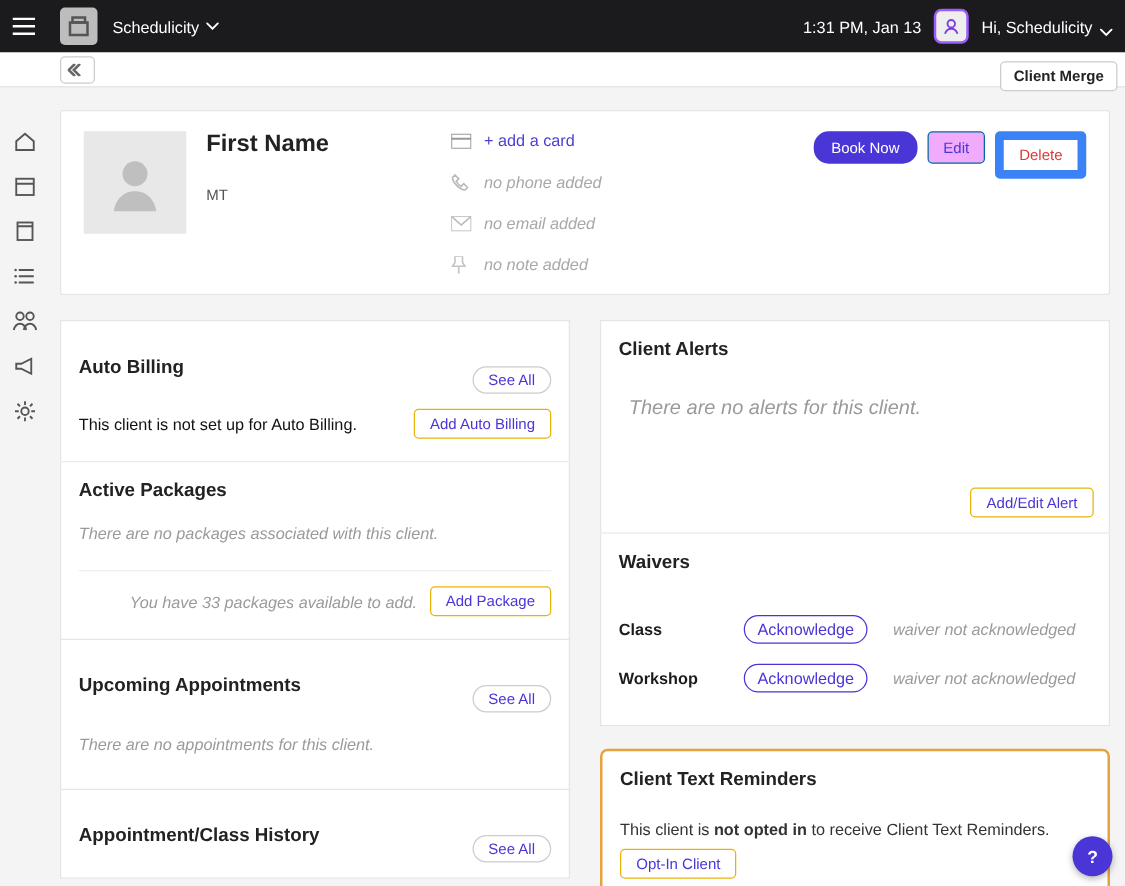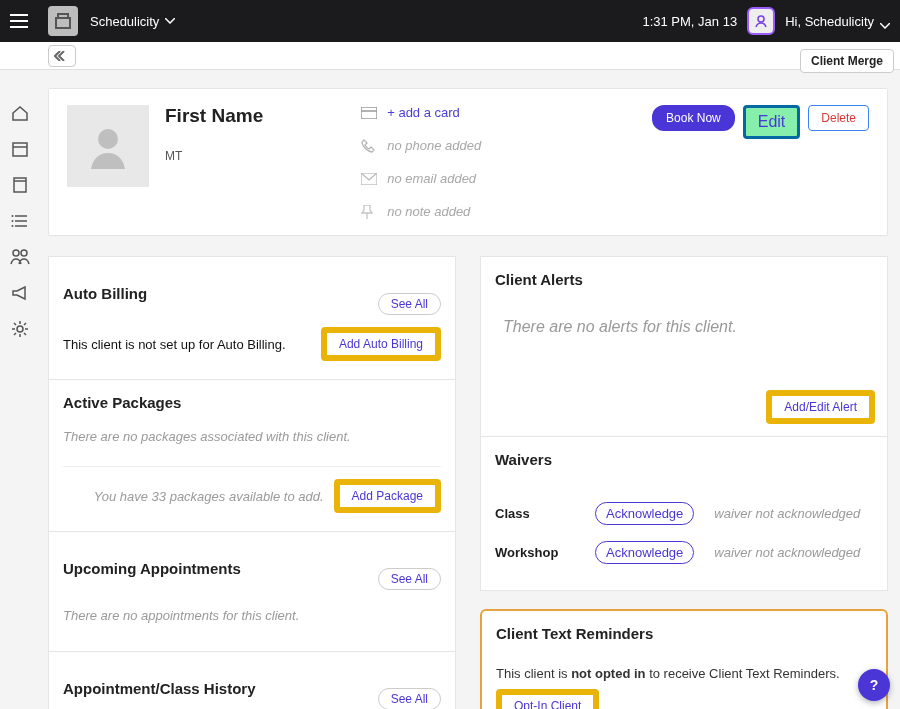--- a/index.html
+++ b/index.html
@@ -123,32 +123,32 @@
   .btn-primary {
     background:#4a36d6;
     color:#fff;
     border:none;
     padding:6px 14px;
     border-radius:12px;
     font-size:12px;
     cursor:pointer;
   }
   .btn-outline {
-    background:#86efac;
+    background:#f0abfc;
     color:#4a36d6;
-    border:3px solid #0369a1;
+    border:1px solid #0369a1;
     padding:5px 12px;
     border-radius:4px;
-    font-size:16px;
+    font-size:12px;
     cursor:pointer;
   }
   .btn-danger {
     background:#fff;
     color:#d83a3a;
-    border:1px solid #3b82f6;
+    border:7px solid #3b82f6;
     padding:5px 12px;
     border-radius:4px;
     font-size:12px;
     cursor:pointer;
   }
 
   
   .columns { display:flex; gap:24px; }
   .col { flex:1; display:flex; flex-direction:column; gap:0; }
 
@@ -172,21 +172,21 @@
     font-size:12px;
     border-radius:14px;
     cursor:pointer;
     margin-top:22px;
   }
   .card-body { padding:0 14px 18px 14px; font-size:13px; }
   .muted-italic { color:#9a9a9a; font-style:italic; }
   .body-row { display:flex; align-items:center; justify-content:space-between; gap:10px; }
   .body-row-right { justify-content:flex-end; }
   .inline-btn {
-    border:6px solid #eab308;
+    border:1px solid #eab308;
     background:#fff;
     color:#4a36d6;
     padding:4px 12px;
     font-size:12px;
     border-radius:4px;
     cursor:pointer;
   }
 
   
   .alerts-empty { padding:18px 14px 46px 22px; }

